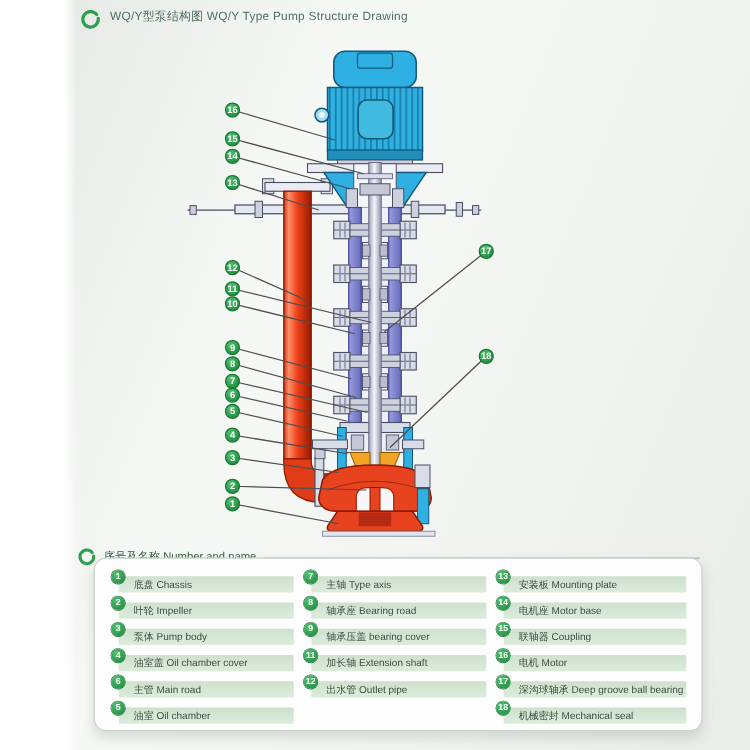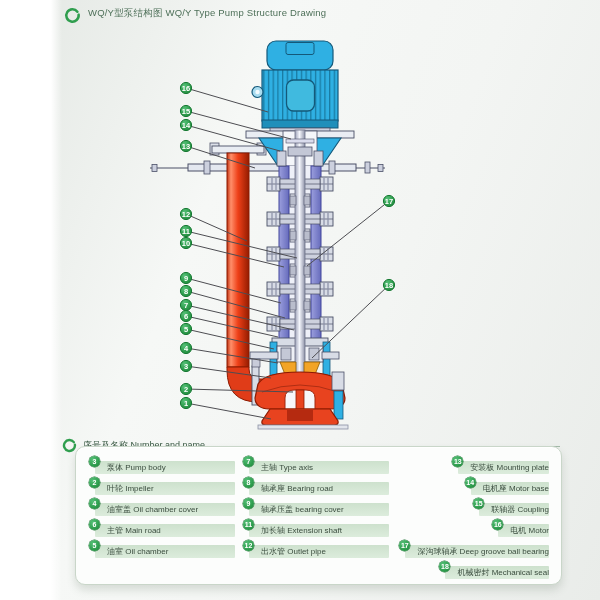--- a/index.html
+++ b/index.html
@@ -22,21 +22,21 @@
         font-family:"Liberation Sans","DejaVu Sans",sans-serif;}
   
   .legend-header{position:absolute;left:62px;top:438px;width:498px;display:flex;align-items:center;gap:6px;}
   .legend-heading{font-size:9px;color:#3a5a44;white-space:nowrap;}
   .hline{flex:1;border-top:1px solid #a3b9a8;margin-top:2px;}
   .panel{position:absolute;left:75px;top:446px;width:487px;height:139px;box-sizing:border-box;
          background:#fcfdfc;border:1px solid #c9d6c9;border-radius:10px;
          box-shadow:0 5px 9px rgba(90,110,90,.20), inset 0 1px 0 #fff;
          padding:9px 12px 0 13px;display:flex;gap:8px;}
   .col{display:flex;flex-direction:column;}
-  .col1{width:147px;}.col2{width:147px;}.col3{width:153px;align-items:flex-end;}
+  .col1{width:147px;}.col2{width:147px;}.col3{width:153px;}
   .lrow{position:relative;height:21px;}
   .badge{position:absolute;left:0;top:0;width:11px;height:11px;border-radius:50%;z-index:2;
          background:radial-gradient(circle at 35% 30%,#55c077,#2f9e4e 58%,#1f8038);
          color:#fff;font-size:7px;font-weight:bold;display:flex;align-items:center;justify-content:center;
          box-shadow:0 0 0 .5px #1a6e30;}
   .bar{display:block;margin-left:6px;margin-top:4.5px;height:13px;line-height:13px;
        background:linear-gradient(180deg,#cde1cd,#dcecdc);border-radius:1px;
        padding-left:12px;font-size:8px;color:#3a4c3e;white-space:nowrap;overflow:hidden;}
   .bar b{font-weight:normal;}
 </style>
@@ -252,26 +252,30 @@
     <svg class="logo-svg" width="15" height="15" viewBox="0 0 20 20">
       <path d="M15.75 5.5 A7.3 7.3 0 1 0 17.2 9.0" fill="none" stroke="#2f9e4e" stroke-width="3.2" stroke-linecap="round"></path>
     </svg>
     <span class="legend-heading">序号及名称 Number and name</span>
     <span class="hline"></span>
   </div>
 
   <div class="panel">
     <div class="col col1">
       <div class="lrow">
+        <span class="badge">1</span>
+        <span class="bar"><span>底盘</span><span> Chassis</span><b></b></span>
+      </div>
+      <div class="lrow">
+        <span class="badge">2</span>
+        <span class="bar"><span>叶轮</span><span> Impeller</span><b></b></span>
+      </div>
+      <div class="lrow">
         <span class="badge">3</span>
         <span class="bar"><span>泵体</span><span> Pump body</span><b></b></span>
-      </div>
-      <div class="lrow">
-        <span class="badge">2</span>
-        <span class="bar"><span>叶轮</span><span> Impeller</span><b></b></span>
       </div>
       <div class="lrow">
         <span class="badge">4</span>
         <span class="bar"><span>油室盖</span><span> Oil chamber cover</span><b></b></span>
       </div>
       <div class="lrow">
         <span class="badge">6</span>
         <span class="bar"><span>主管</span><span> Main road</span><b></b></span>
       </div>
       <div class="lrow">

